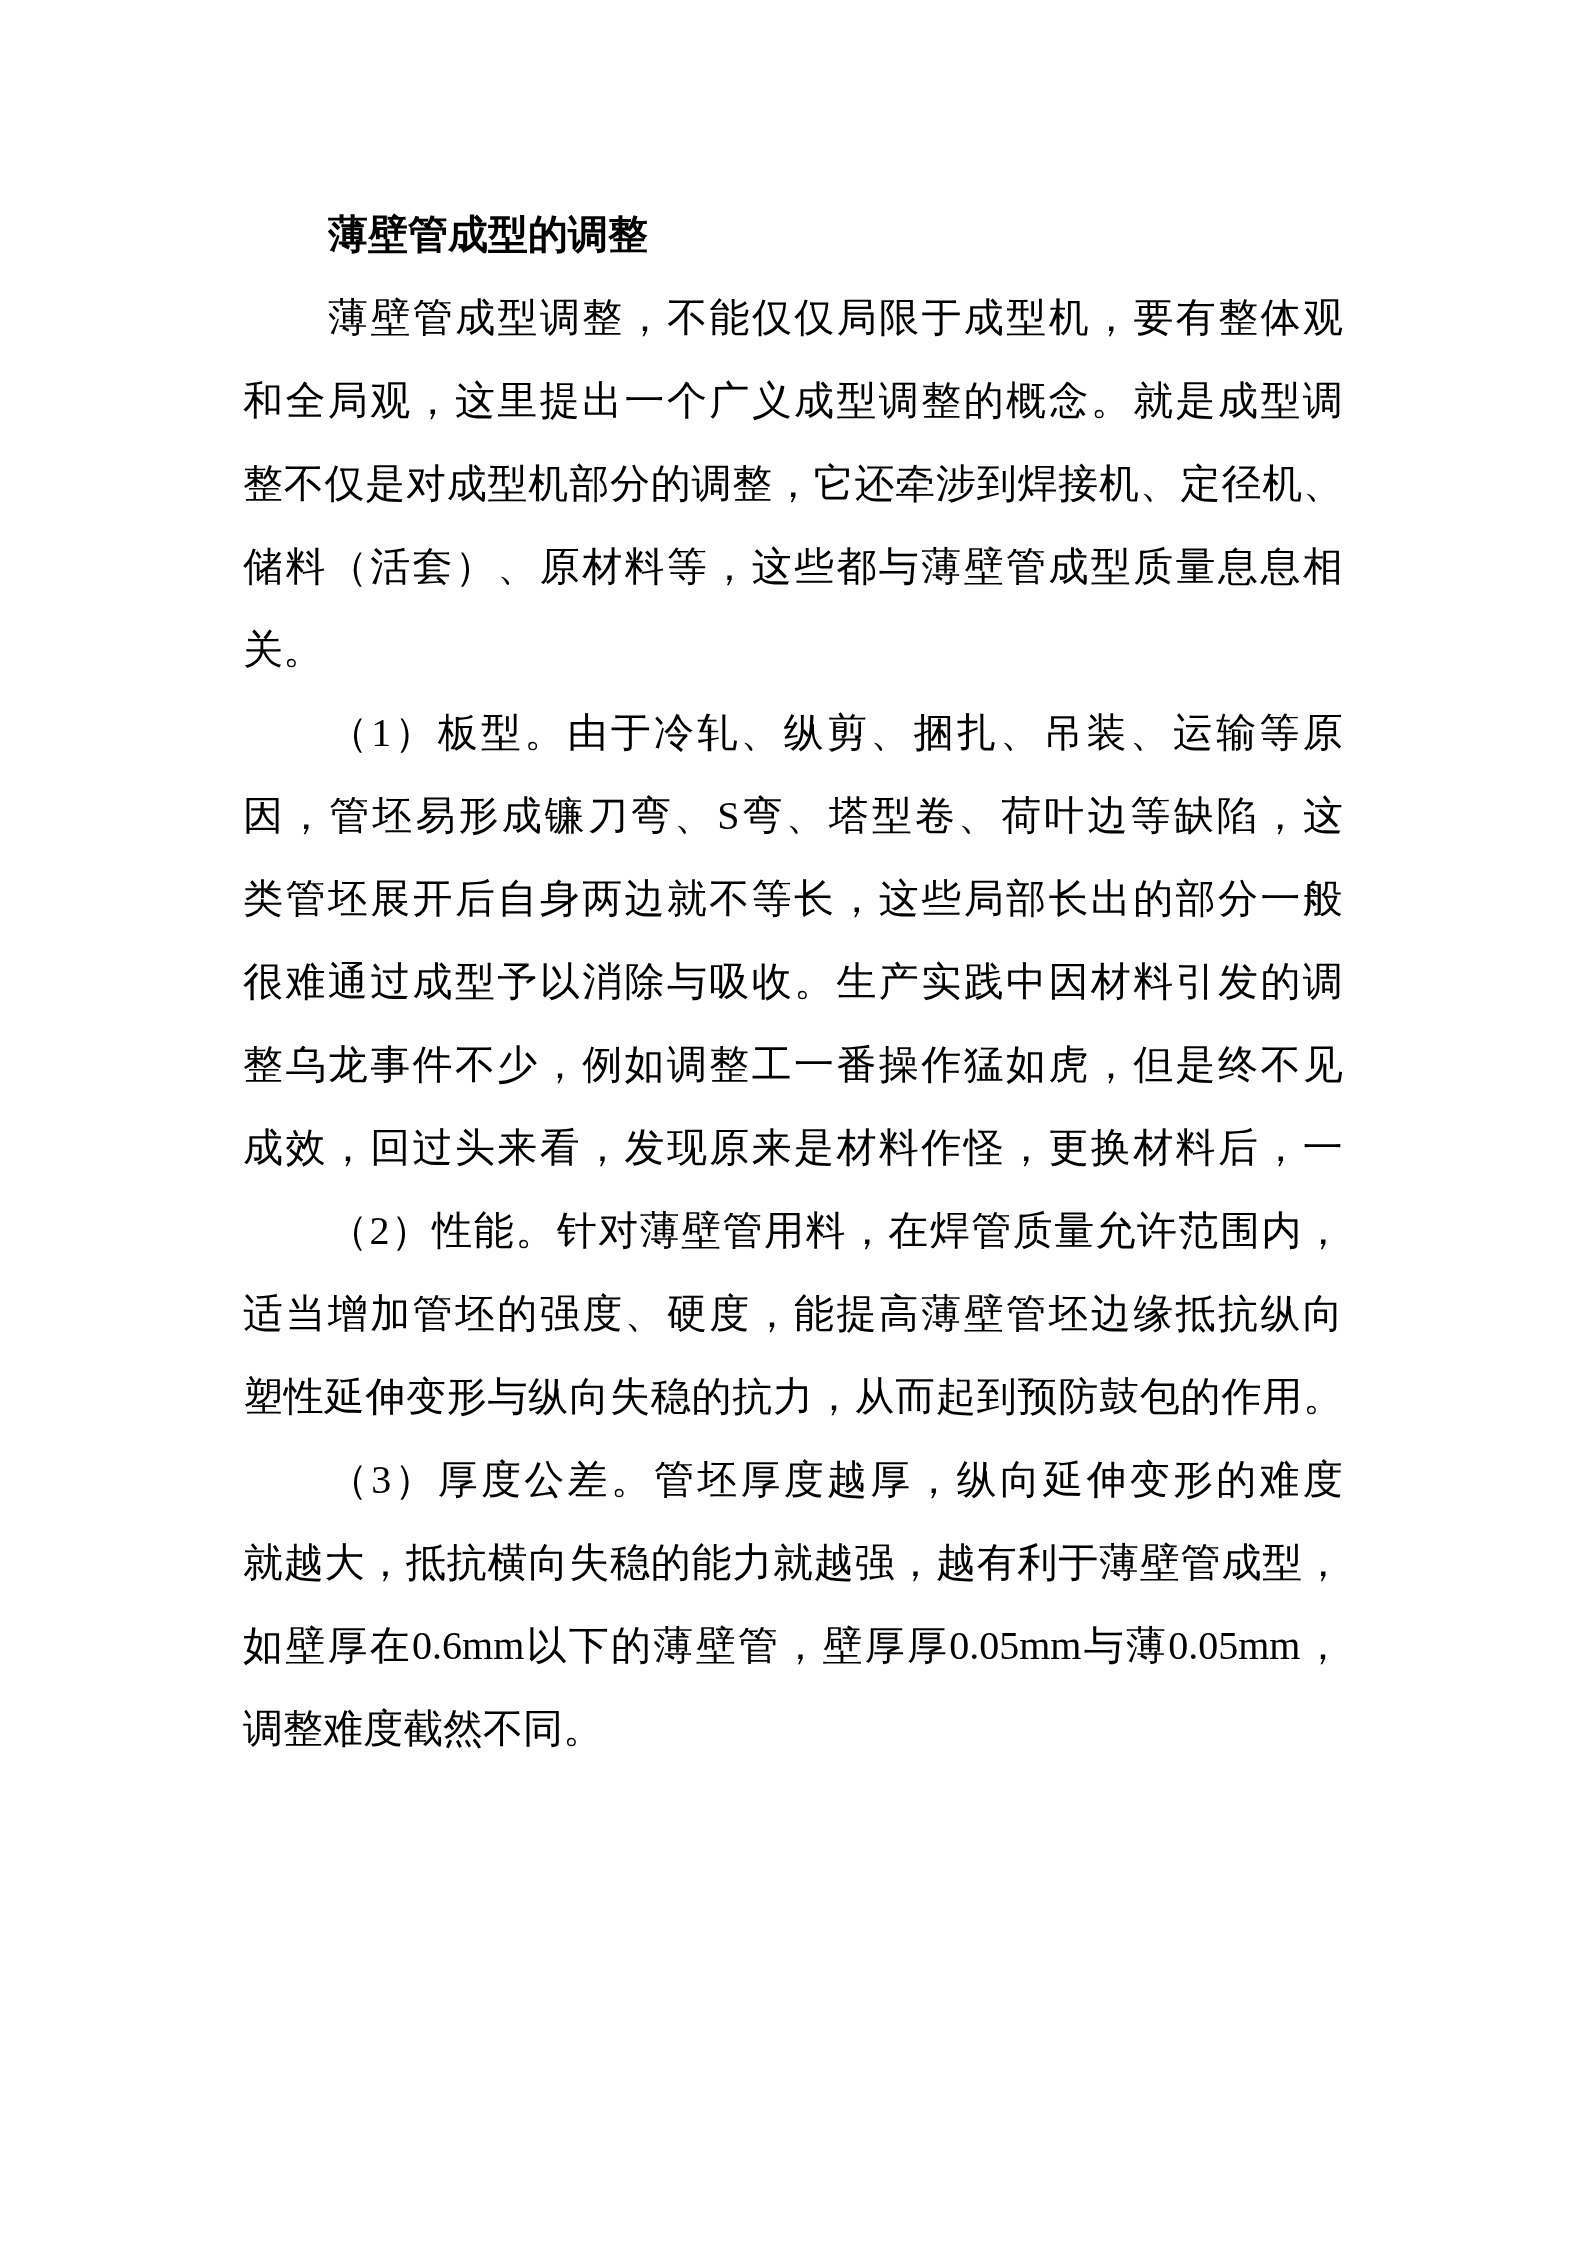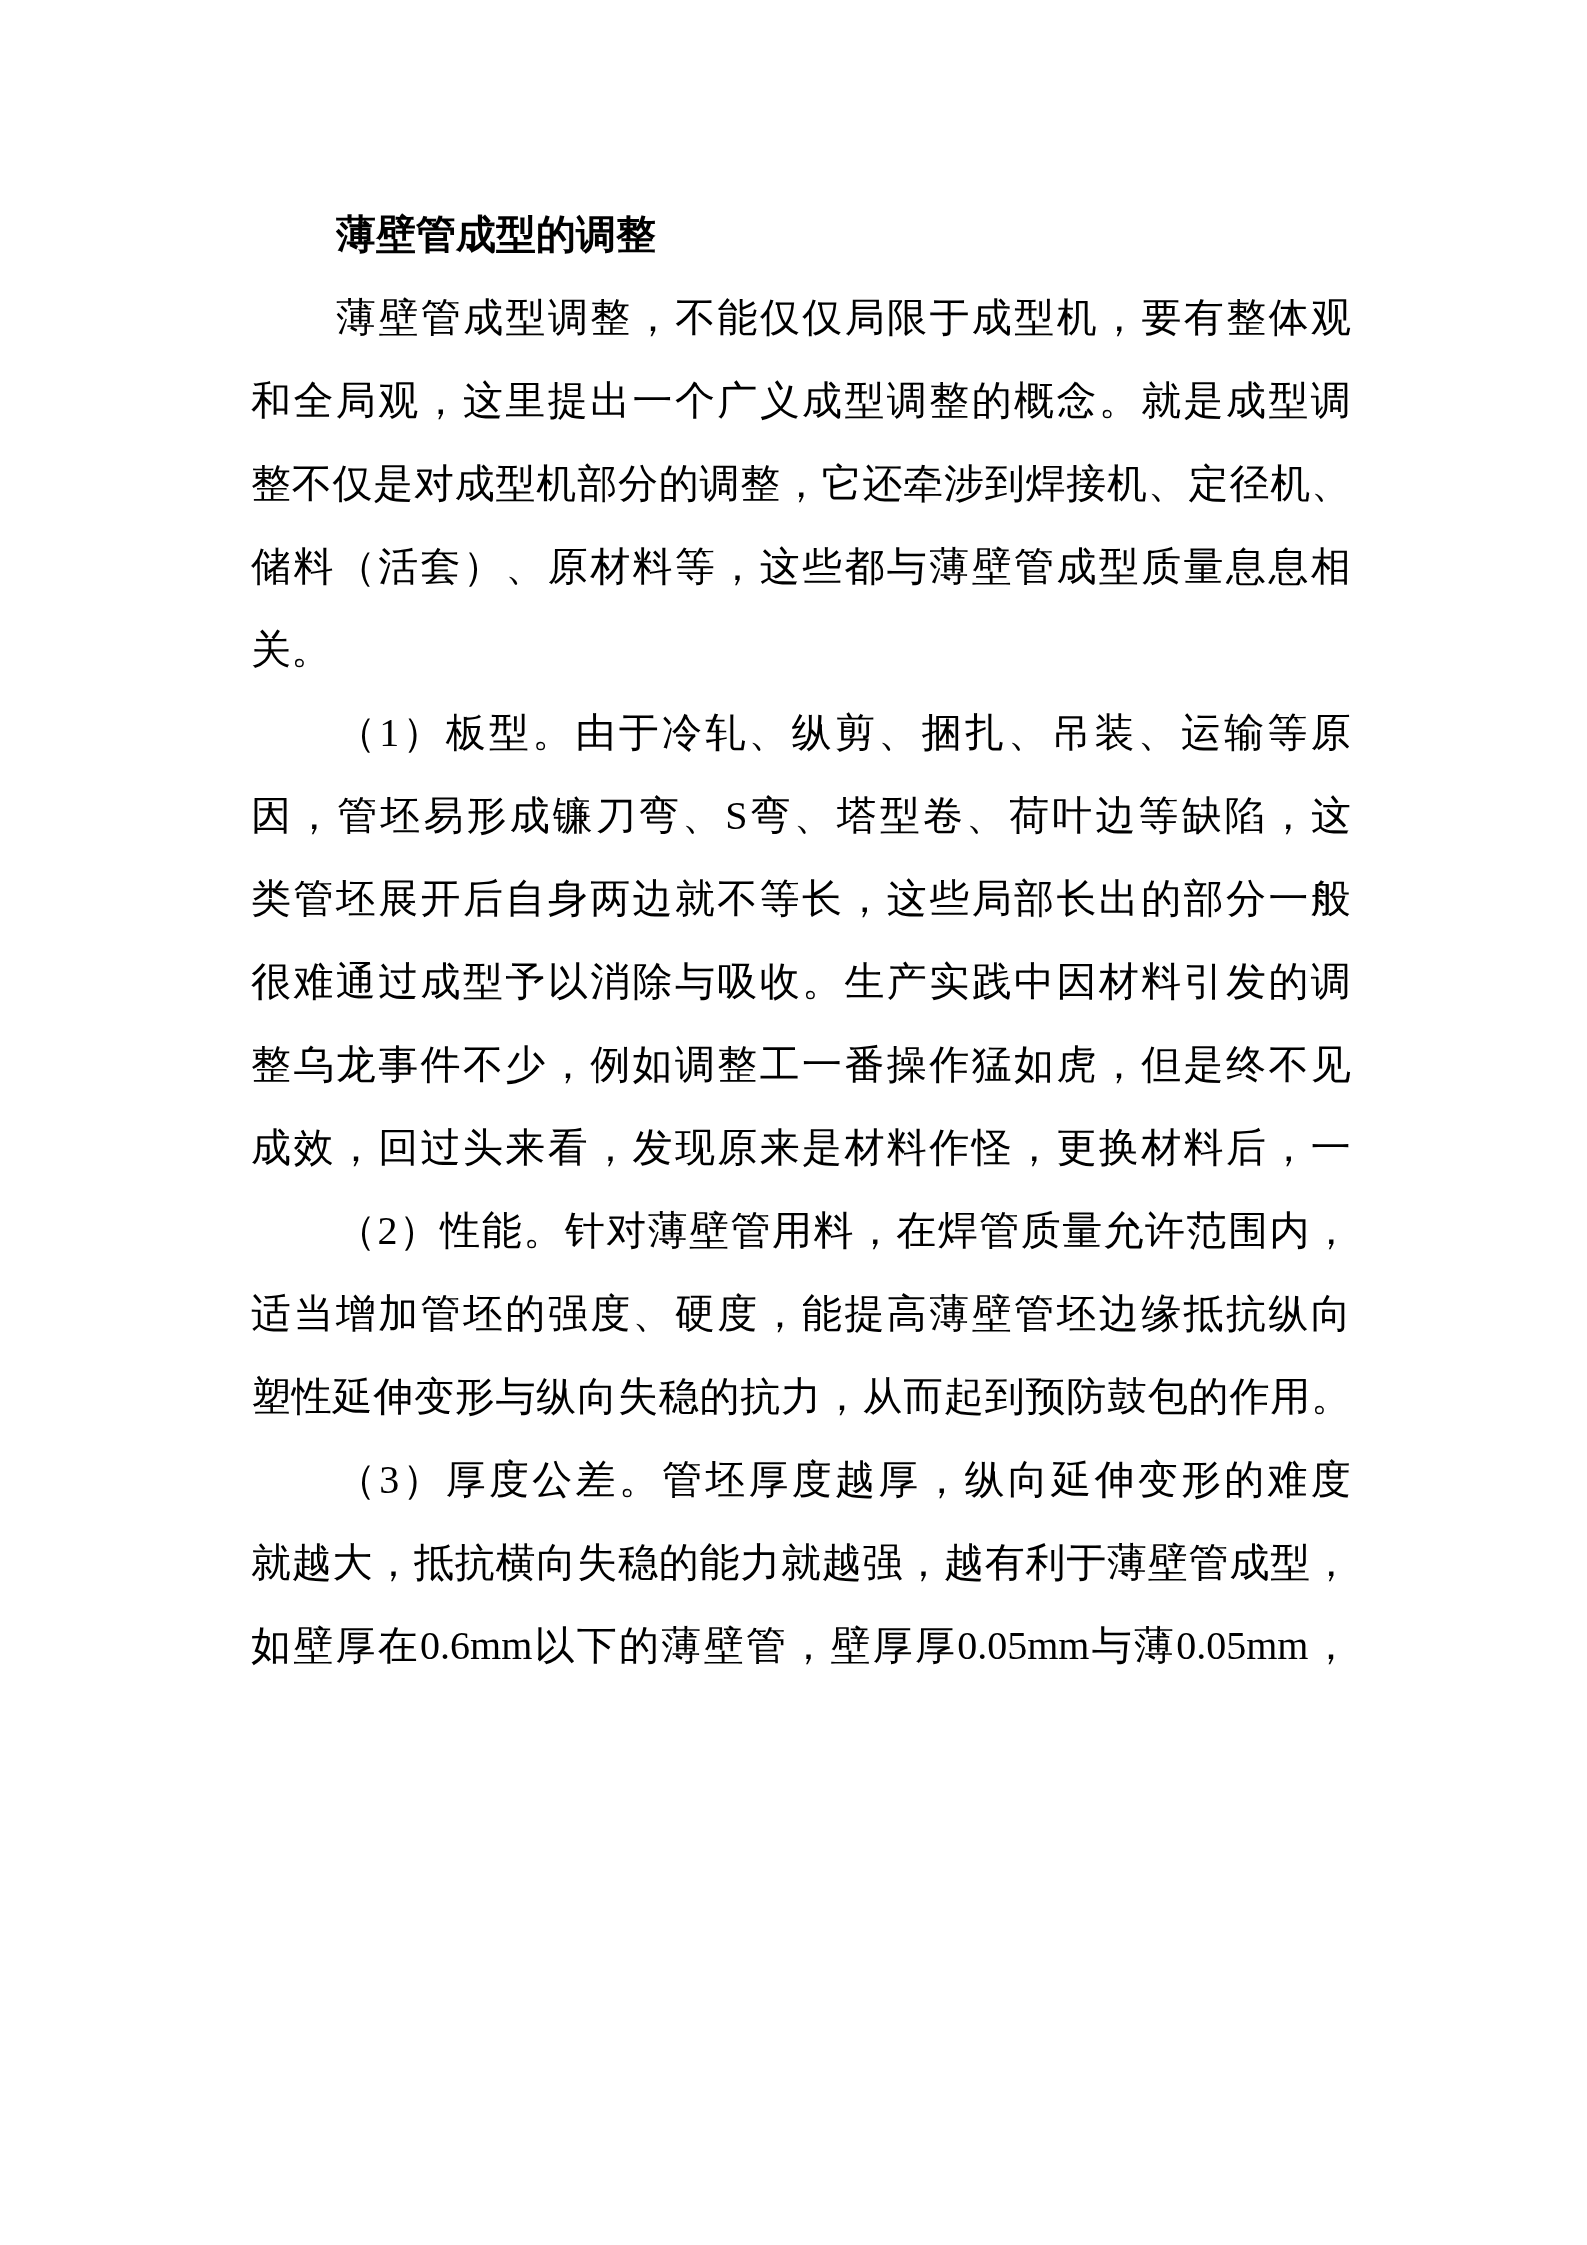--- a/index.html
+++ b/index.html
@@ -10,21 +10,20 @@
     background: #ffffff;
     overflow: hidden;
     font-family: "Liberation Serif", "DejaVu Serif", serif;
     color: #000000;
   }
   .doc-body {
     position: absolute;
     left: 243px;
     top: 193px;
     width: 1100px;
-    margin-left: 8px;
   }
   .line {
     height: 83px;
     line-height: 83px;
     font-size: 40px;
     white-space: nowrap;
   }
   .line.bold { font-weight: bold; }
   .line.indent { padding-left: 85px; }
   .line.justify {
@@ -473,14 +472,15 @@
         <span>，</span>
         <span>壁</span>
         <span>厚</span>
         <span>厚</span>
         <span>0.05mm</span>
         <span>与</span>
         <span>薄</span>
         <span>0.05mm</span>
         <span>，</span>
       </div>
+      <div class="line">调整难度截然不同。</div>
     </div>
 </div>
 
 </body></html>

